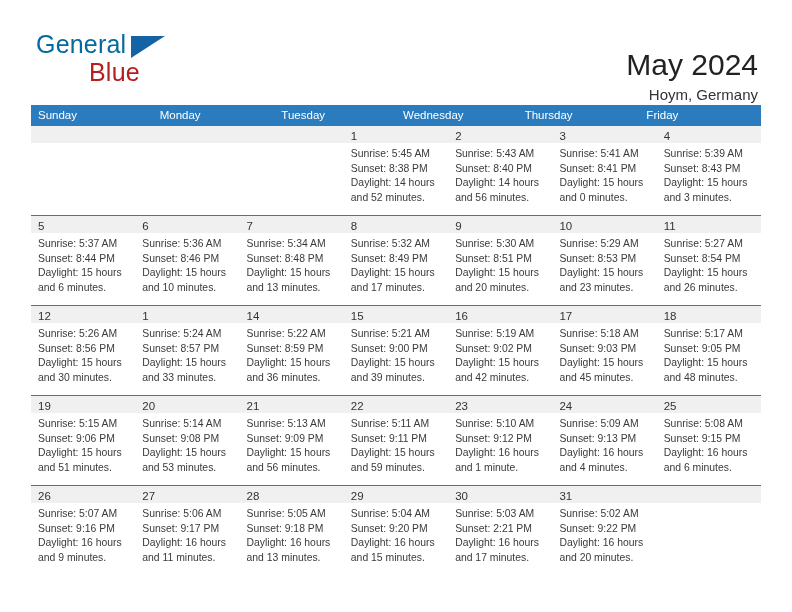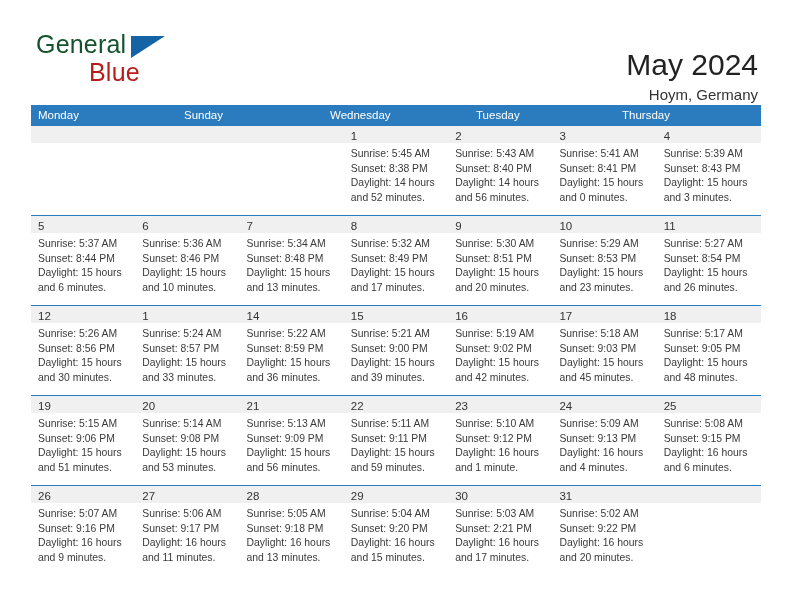--- a/index.html
+++ b/index.html
@@ -35,21 +35,21 @@
     top: 0;
     width: 260px;
     height: 62px;
   }
   .brand-general {
     position: absolute;
     left: 2px;
     top: 2px;
     font-size: 25px;
     letter-spacing: 0.2px;
-    color: #14532d;
+    color: #0369a1;
     font-family: "Liberation Sans", sans-serif;
   }
   .brand-triangle {
     position: absolute;
     left: 97px;
     top: 8px;
     width: 0;
     height: 0;
     border-left: 34px solid #1464a5;
     border-bottom: 22px solid transparent;
@@ -160,25 +160,26 @@
 
     <div class="title-block">
       <div class="cal-title">May 2024</div>
       <div class="cal-subtitle">Hoym, Germany</div>
     </div>
 
   </div>
 
   <div class="calendar">
     <div class="weekdays" id="weekday-row">
+        <div class="weekday">Sunday</div>
         <div class="weekday">Monday</div>
-        <div class="weekday">Sunday</div>
+        <div class="weekday">Tuesday</div>
         <div class="weekday">Wednesday</div>
-        <div class="weekday">Tuesday</div>
         <div class="weekday">Thursday</div>
+        <div class="weekday">Friday</div>
       </div>
     <div id="weeks-container">
         <div class="week">
           <div class="daycell empty">
             <div class="daynum-band"><span class="daynum"></span></div>
             <div class="cellbody"></div>
           </div>
           <div class="daycell empty">
             <div class="daynum-band"><span class="daynum"></span></div>
             <div class="cellbody"></div>

